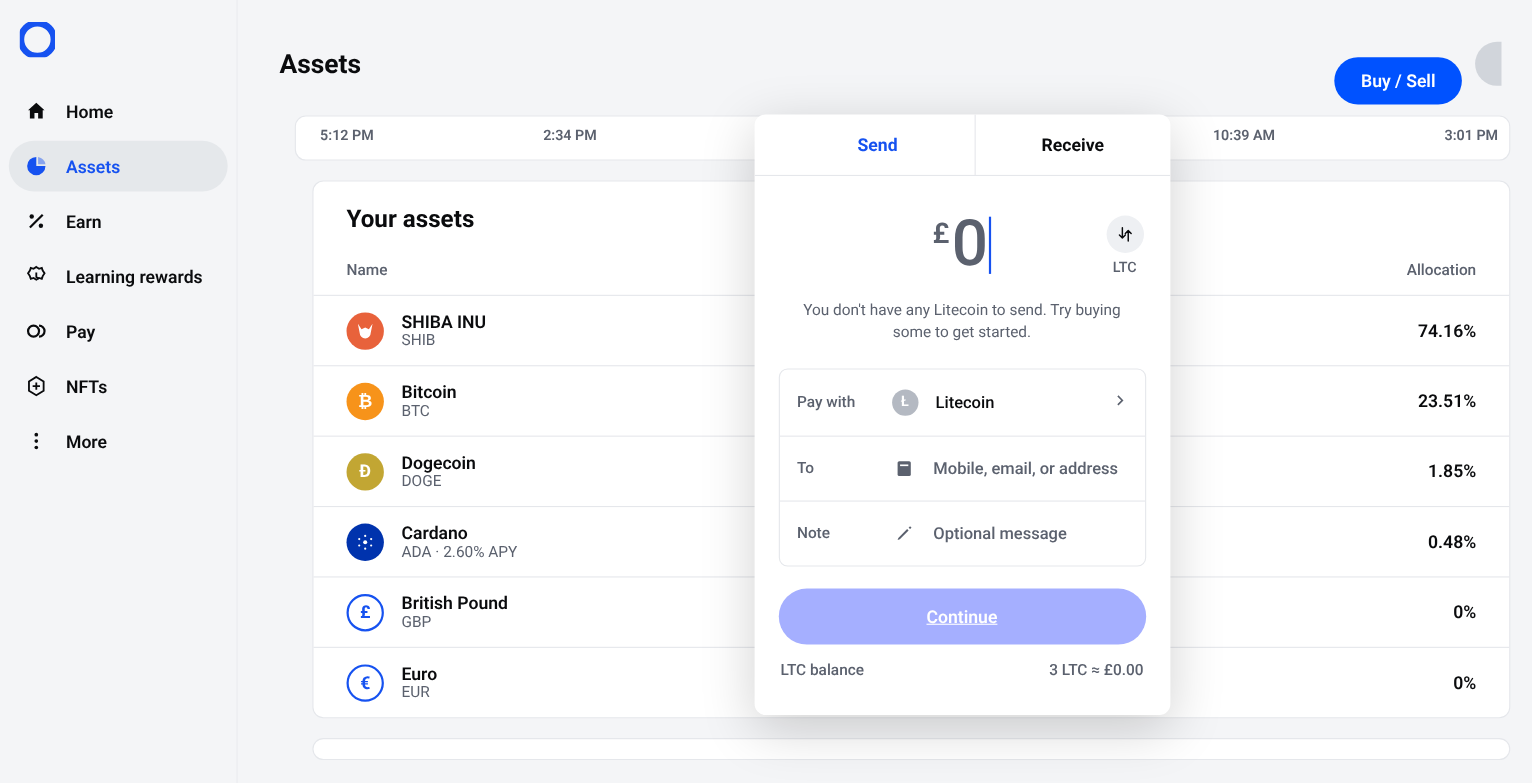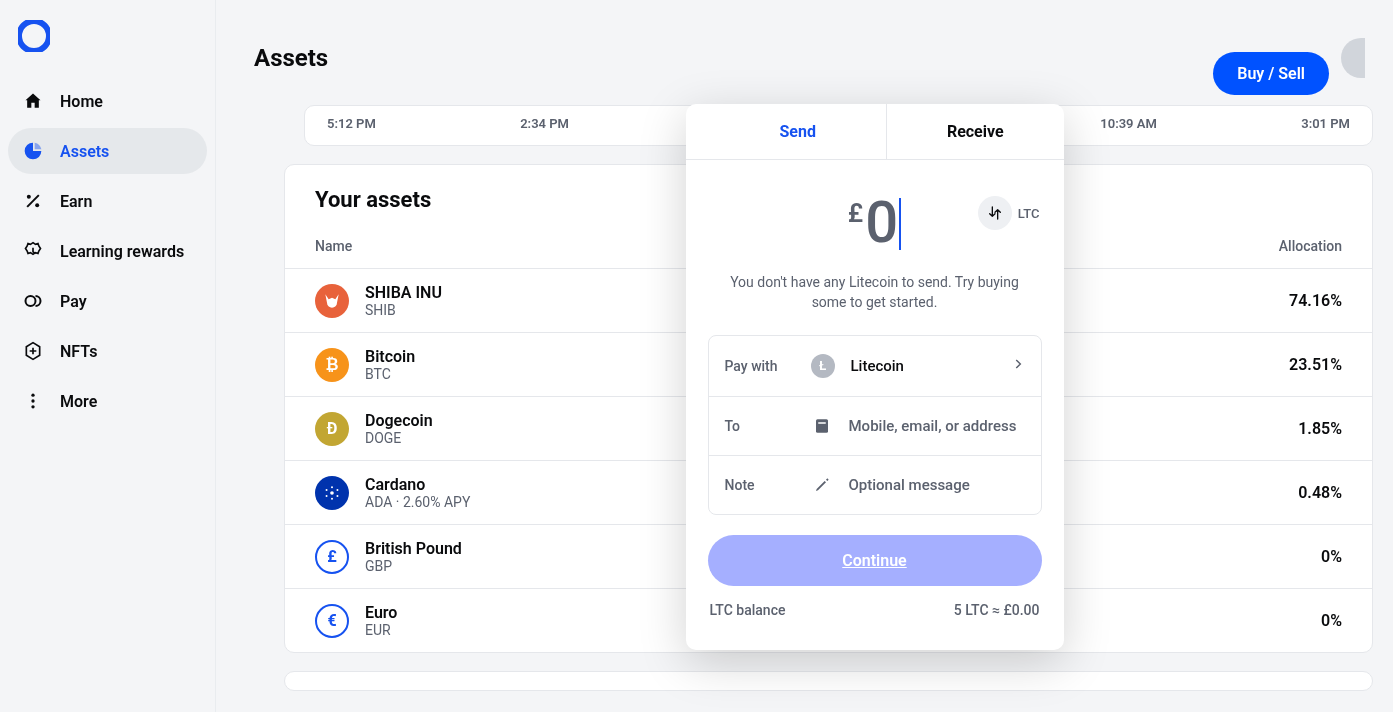--- a/index.html
+++ b/index.html
@@ -23,21 +23,21 @@
   .nav-item.active .nav-ico svg path, .nav-item.active .nav-ico svg circle{fill:var(--accent);}
   
   .main{flex:1;padding:0 20px 40px 20px;position:relative;border-left:1px solid #e9ecef;}
   .topbar{display:flex;align-items:center;justify-content:space-between;padding:20px 8px 10px 18px;gap:16px;}
   .page-title{font-size:24px;font-weight:700;}
   .top-actions{display:flex;align-items:center;gap:12px;}
   .buysell{background:#0052ff;color:#fff;border:none;border-radius:999px;padding:12px 24px;font-size:16px;font-weight:600;cursor:pointer;margin-top:32px;}
   .avatar-cut{width:24px;height:40px;border-radius:999px 0 0 999px;background:#d1d5db;flex:0 0 auto;}
   
   .card{background:var(--white);border:1px solid var(--border);border-radius:10px;}
-  .time-strip{margin:0 0 18px 68px;padding:10px 22px 14px 22px;display:flex;justify-content:space-between;font-size:13px;color:var(--muted);font-weight:600;}
+  .time-strip{margin:0 0 18px 32px;padding:10px 10px 14px 22px;display:flex;justify-content:space-between;font-size:13px;color:var(--muted);font-weight:600;}
   
   .assets-card{margin-left:48px;padding:0;}
   .assets-head{padding:22px 30px 10px 30px;font-size:22px;font-weight:700;}
   .assets-cols{display:flex;padding:16px 30px 14px 30px;color:var(--muted);font-size:14px;font-weight:500;border-bottom:1px solid var(--border);}
   .assets-cols .col-name{flex:1;}
   .assets-cols .col-alloc{width:120px;text-align:right;}
   .asset-row{display:flex;align-items:center;padding:14px 30px;border-bottom:1px solid var(--border);}
   .asset-row:last-child{border-bottom:none;}
   .asset-icon{width:34px;height:34px;border-radius:50%;display:flex;align-items:center;justify-content:center;color:#fff;font-weight:700;margin-right:16px;flex:0 0 34px;overflow:hidden;}
   .asset-name-wrap{flex:1;display:flex;flex-direction:column;}
@@ -50,21 +50,21 @@
   .modal-tabs{display:flex;height:56px;border-bottom:1px solid var(--border);}
   .modal-tab{flex:1;display:flex;align-items:center;justify-content:center;font-weight:700;font-size:16px;cursor:pointer;}
   .modal-tab.active{color:var(--accent);padding-left:24px;}
   .modal-tab:not(.active){color:var(--text);}
   .modal-tabs .divider{width:1px;background:var(--border);height:56px;}
   .amount-zone{position:relative;padding:28px 24px 8px 24px;text-align:center;}
   .amount-big{font-size:58px;font-weight:500;color:#5b616e;display:inline-flex;align-items:baseline;position:relative;}
   .amount-currency{font-size:26px;font-weight:600;color:#5b616e;position:relative;top:-20px;margin-right:2px;}
   .amount-caret{display:inline-block;width:2px;height:52px;background:var(--accent);position:relative;top:8px;margin-left:1px;animation:blink 1.2s step-end infinite;}
   @keyframes blink{50%{opacity:0;}}
-  .swap{position:absolute;right:24px;top:36px;display:flex;flex-direction:row;align-items:center;gap:6px;justify-content:center;}
+  .swap{position:absolute;right:24px;top:36px;display:flex;flex-direction:column;align-items:center;gap:6px;justify-content:center;}
   .swap-btn{width:34px;height:34px;border-radius:50%;background:#eef0f3;display:flex;align-items:center;justify-content:center;cursor:pointer;}
   .swap-lbl{font-size:13px;color:var(--muted);font-weight:500;}
   .amount-msg{color:var(--muted);font-size:14px;padding:8px 36px 22px 36px;text-align:center;line-height:1.45;}
   
   .form-block{margin:0 22px;border:1px solid var(--border);border-radius:8px;overflow:hidden;}
   .form-row{display:flex;align-items:center;padding:18px 16px;border-bottom:1px solid var(--border);gap:16px;}
   .form-row:last-child{border-bottom:none;}
   .form-label{width:70px;color:var(--muted);font-size:14px;font-weight:500;}
   .form-ico{width:22px;height:22px;display:flex;align-items:center;justify-content:center;color:var(--muted);}
   .form-val{flex:1;font-size:15px;font-weight:500;color:var(--text);}
@@ -310,17 +310,17 @@
               </svg>
             </span>
           <span class="form-val placeholder">Optional message</span>
         </div>
       </div>
 
       <button class="continue">Continue</button>
 
       <div class="balance-row">
         <span>LTC balance</span>
-        <span>5 LTC ≈ £0.00</span>
+        <span>3 LTC ≈ £0.00</span>
       </div>
     </div>
   </main>
 </div>
 
 </body></html>

